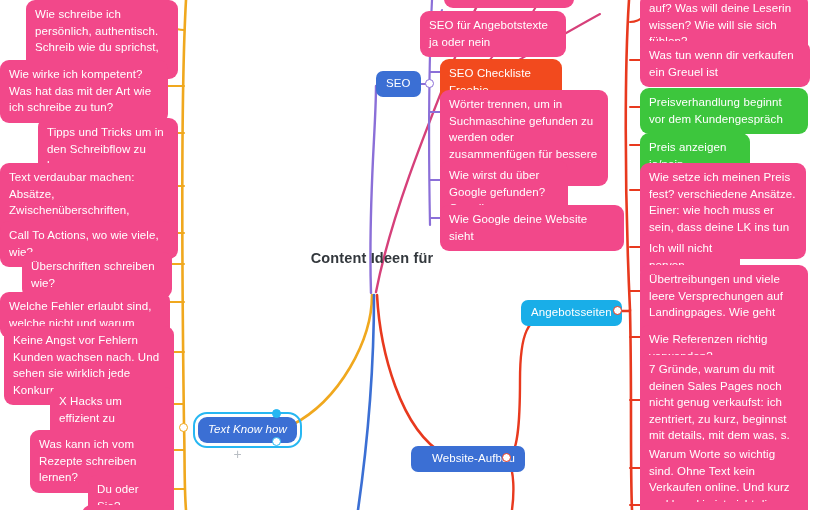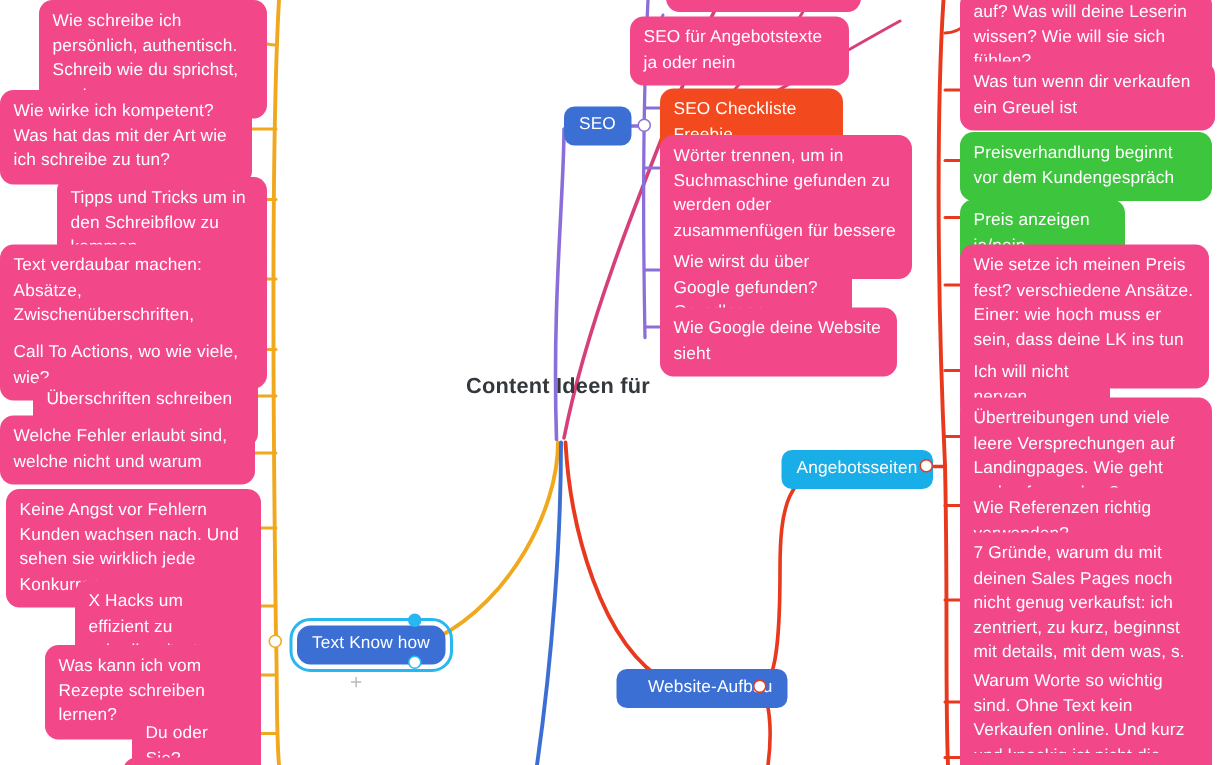--- a/index.html
+++ b/index.html
@@ -47,20 +47,21 @@
     line-height:21px;
     letter-spacing:.15px;
     white-space:nowrap;
   }
 
   
   .selected{
     outline:2px solid #27B7F2;
     outline-offset:3px;
     border-radius:9px;
+    font-style:italic;
   }
   .handle{
     position:absolute;width:9px;height:9px;border-radius:50%;
     background:#ffffff;border:1.6px solid #27B7F2;box-sizing:border-box;
   }
   .handle.filled{background:#27B7F2;}
 
   .plus-btn{
     position:absolute;width:13px;height:13px;color:#B9BEC4;
     font-size:14px;line-height:13px;text-align:center;font-weight:400;
@@ -143,33 +144,33 @@
   <div class="title" style="left:292px;top:248px;width:160px;">
     <div>Content Ideen für</div>
   </div>
 
   <div class="node pink" style="left:26px;top:0px;width:152px;"><span>Wie schreibe ich persönlich, authentisch. Schreib wie du sprichst, nur besser.</span></div>
   <div class="node pink" style="left:0px;top:60px;width:168px;"><span>Wie wirke ich kompetent? Was hat das mit der Art wie ich schreibe zu tun?</span></div>
   <div class="node pink" style="left:38px;top:118px;width:140px;"><span>Tipps und Tricks um in den Schreibflow zu kommen</span></div>
   <div class="node pink" style="left:0px;top:163px;width:178px;"><span>Text verdaubar machen: Absätze, Zwischenüberschriften, Weißraum (hab ich das schon wo drin?)</span></div>
   <div class="node pink" style="left:0px;top:221px;width:172px;"><span>Call To Actions, wo wie viele, wie?</span></div>
   <div class="node pink" style="left:22px;top:252px;width:150px;"><span>Überschriften schreiben wie?</span></div>
-  <div class="node pink" style="left:0px;top:277px;width:170px;"><span>Welche Fehler erlaubt sind, welche nicht und warum</span></div>
+  <div class="node pink" style="left:0px;top:292px;width:170px;"><span>Welche Fehler erlaubt sind, welche nicht und warum</span></div>
   <div class="node pink" style="left:4px;top:326px;width:170px;"><span>Keine Angst vor Fehlern  Kunden wachsen nach. Und sehen sie wirklich jede Konkurrenz.</span></div>
   <div class="node pink" style="left:50px;top:387px;width:124px;"><span>X Hacks um effizient zu schreiben/texten</span></div>
   <div class="node pink" style="left:30px;top:430px;width:144px;"><span>Was kann ich vom Rezepte schreiben lernen?</span></div>
   <div class="node pink" style="left:88px;top:475px;width:86px;"><span>Du oder Sie?</span></div>
   <div class="node pink" style="left:82px;top:505px;width:92px;height:20px;"><span></span></div>
 
   <div class="node pink" style="left:444px;top:-14px;width:130px;height:22px;"><span></span></div>
   <div class="node pink" style="left:420px;top:11px;width:146px;"><span>SEO für Angebotstexte ja oder nein</span></div>
   <div class="node orange" style="left:440px;top:59px;width:122px;"><span>SEO Checkliste Freebie</span></div>
   <div class="node pink" style="left:440px;top:90px;width:168px;"><span>Wörter trennen, um in Suchmaschine gefunden zu werden oder zusammenfügen für bessere Lesbarkeit?</span></div>
   <div class="node pink" style="left:440px;top:161px;width:128px;"><span>Wie wirst du über Google gefunden? Grundlagen</span></div>
-  <div class="node pink" style="left:440px;top:205px;width:158px;"><span>Wie Google deine Website sieht</span></div>
+  <div class="node pink" style="left:440px;top:205px;width:184px;"><span>Wie Google deine Website sieht</span></div>
 
   <div class="node pink" style="left:640px;top:-6px;width:168px;"><span>auf? Was will deine Leserin wissen? Wie will sie sich fühlen?</span></div>
   <div class="node pink" style="left:640px;top:41px;width:170px;"><span>Was tun wenn dir verkaufen ein Greuel ist</span></div>
   <div class="node green" style="left:640px;top:88px;width:168px;"><span>Preisverhandlung beginnt vor dem Kundengespräch</span></div>
   <div class="node green" style="left:640px;top:133px;width:110px;"><span>Preis anzeigen ja/nein</span></div>
   <div class="node pink" style="left:640px;top:163px;width:166px;"><span>Wie setze ich meinen Preis fest? verschiedene Ansätze. Einer: wie hoch muss er sein, dass deine LK ins tun kommt?</span></div>
   <div class="node pink" style="left:640px;top:234px;width:100px;"><span>Ich will nicht nerven</span></div>
   <div class="node pink" style="left:640px;top:265px;width:168px;"><span>Übertreibungen und viele leere Versprechungen auf Landingpages. Wie geht verkaufen anders?</span></div>
   <div class="node pink" style="left:640px;top:325px;width:168px;"><span>Wie Referenzen richtig verwenden?</span></div>
   <div class="node pink" style="left:640px;top:355px;width:168px;"><span>7 Gründe, warum du mit deinen Sales Pages noch nicht genug verkaufst: ich zentriert, zu kurz, beginnst mit details, mit dem was, s. grünes Buch S 88</span></div>

